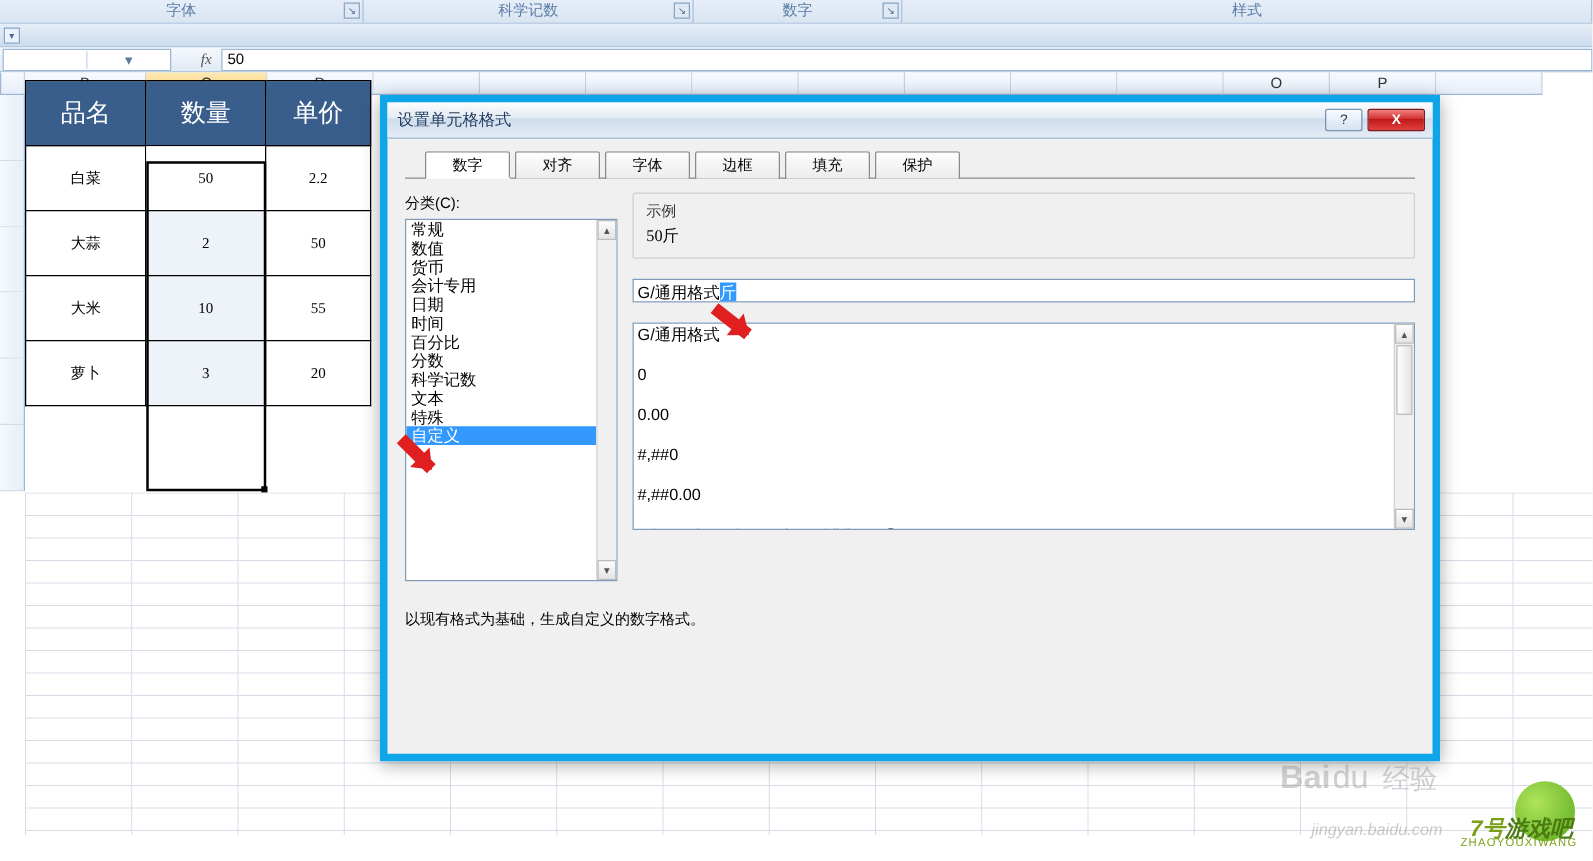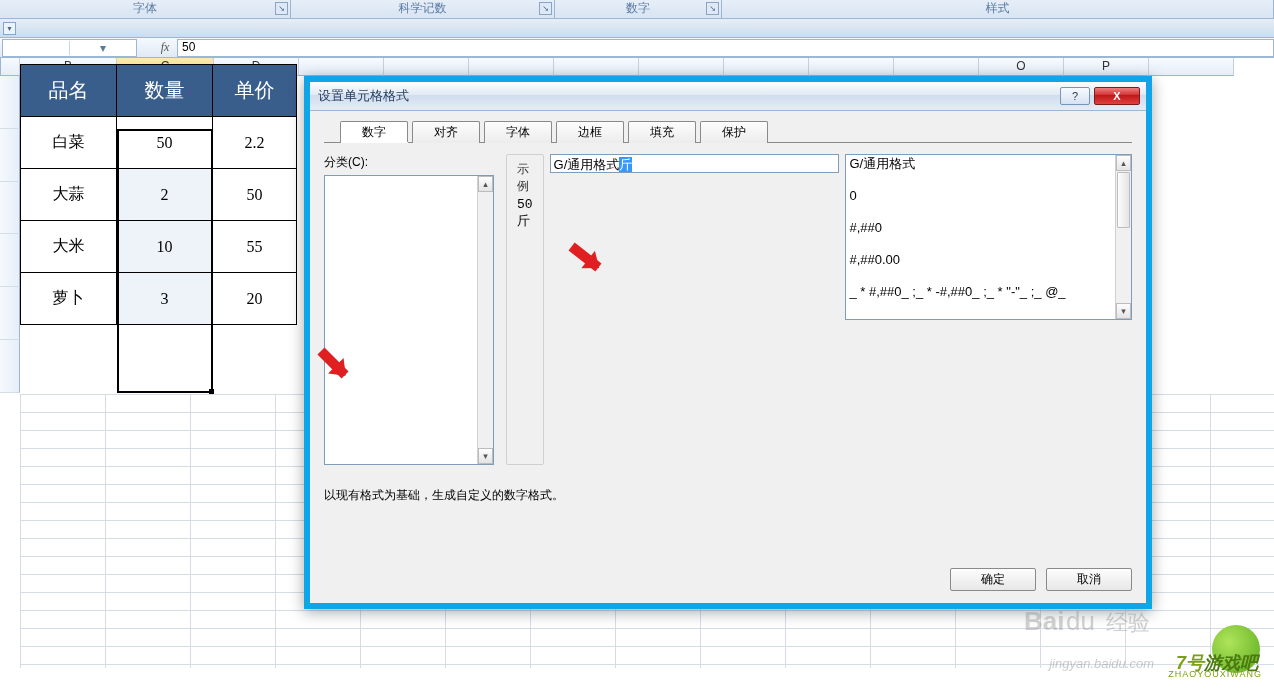--- a/index.html
+++ b/index.html
@@ -23,21 +23,21 @@
 .fx { width: 24px; text-align: center; font-style: italic; font-family: serif; color: #555; margin-left: 16px; }
 .formula-input { flex: 1; border: 1px solid #9bb7d5; height: 18px; padding: 0 4px; background: #fff; }
 
 
 .sheet { position: relative; background: #fff; }
 .col-headers { display: grid; grid-template-columns: 20px 97px 97px 85px repeat(12,85px); height: 18px; }
 .col-headers div { border-right: 1px solid #c5cfdd; border-bottom: 1px solid #9bb7d5; background: linear-gradient(#f7faff,#e6eef8); text-align: center; font-size: 12px; color: #333; line-height: 17px; }
 .col-headers .corner { border-left: 1px solid #9bb7d5; }
 .col-headers .sel { background: linear-gradient(#fde9b3,#f9cf79); border-bottom: 1px solid #e0a040; }
 .data-table { position: absolute; left: 20px; top: 6px; border-collapse: collapse; }
-.data-table td { border: 1px solid #000; text-align: center; font-size: 16px; font-family: SimSun, serif; height: 52px; }
+.data-table td { border: 1px solid #000; text-align: center; font-size: 12px; font-family: SimSun, serif; height: 52px; }
 .data-table .hdr td { background: #3a5e8c; color: #fff; font-size: 20px; }
 .cB { width: 96px; } .cC { width: 96px; } .cD { width: 84px; }
 .sel-col { background: #eef3fa; }
 .active-cell { background: #fff; position: relative; }
 .sel-range-overlay { position:absolute; left:117px; top:71px; width:96px; height:264px; border:2px solid #000; pointer-events:none; }
 .sel-range-overlay .handle { position:absolute; right:-3px; bottom:-3px; width:5px; height:5px; background:#000; }
 
 .row-hdrs { position:absolute; left:0; top:18px; width:20px; }
 .row-hdrs div { height:52.8px; border-bottom:1px solid #d6dce6; border-right:1px solid #9bb7d5; background:linear-gradient(90deg,#f5f9fd,#e6eef8); }
 
@@ -60,24 +60,24 @@
 .split { display:flex; gap:12px; margin-top:10px; }
 .cat-label { font-size:12px; margin-bottom:4px; }
 .cat-list-wrap { width:170px; height:290px; border:1px solid #7f9db9; background:#fff; position:relative; }
 .cat-list { position:absolute; inset:0 16px 0 0; overflow:hidden; }
 .cat-list div { padding:0 4px; font-size:13px; font-family:SimSun; line-height:15px; }
 .cat-list .sel { background:#3399ff; color:#fff; }
 .scrollbar-v { position:absolute; right:0; top:0; bottom:0; width:16px; background:#f0f0f0; border-left:1px solid #d0d0d0; }
 .scrollbar-v .arr { height:16px; background:linear-gradient(#fdfdfd,#e4e4e4); border:1px solid #bcbcbc; text-align:center; font-size:9px; line-height:14px; color:#555;}
 .scrollbar-v .track { position:absolute; left:0; right:0; top:16px; bottom:16px; }
 
-.right-pane { flex:1; display:flex; flex-direction:row; gap:6px; }
+.right-pane { flex:1; display:flex; flex-direction:column; gap:16px; }
 .sample-box { border:1px solid #d0d0d0; padding:6px 10px 8px 10px; border-radius:2px; }
 .sample-box .lbl { font-size:12px; color:#333; }
-.sample-box .val { font-size:13px; font-family:Liberation Mono, monospace; margin-top:2px; }
+.sample-box .val { font-size:13px; font-family:Liberation Serif, serif; margin-top:2px; }
 .type-input { width:100%; border:1px solid #7f9db9; height:19px; padding:1px 3px; font-size:13px; font-family:SimSun; background:#fff; }
 .type-input .hl { background:#3399ff; color:#fff; }
 .fmt-list-wrap { width:100%; height:166px; border:1px solid #7f9db9; background:#fff; position:relative; }
 .fmt-list { position:absolute; inset:0 16px 0 0; padding:1px 3px; font-size:13px; font-family:SimSun, monospace; line-height:16px; white-space:pre; overflow:hidden;}
 .scrollbar-v2 { position:absolute; right:0; top:0; bottom:0; width:16px; background:#f0f0f0; border-left:1px solid #d0d0d0; }
 .scrollbar-v2 .arr { height:16px; background:linear-gradient(#fdfdfd,#e4e4e4); border:1px solid #bcbcbc; text-align:center; font-size:9px; line-height:14px; color:#555;}
 .scrollbar-v2 .thumb { position:absolute; left:1px; right:1px; top:17px; height:56px; background:linear-gradient(90deg,#fdfdfd,#e4e4e4); border:1px solid #bcbcbc; border-radius:1px;}
 .scrollbar-v2 .dn { position:absolute; bottom:0; left:0; right:0; }
 
 .delete-row { display:flex; justify-content:flex-end; margin-top:6px; }
@@ -202,60 +202,71 @@
       <div class="tab">填充</div>
       <div class="tab">保护</div>
     </div>
     <div class="tab-underline"></div>
     <div class="tab-underline2"></div>
 
     <div class="split">
       <div>
         <div class="cat-label">分类(C):</div>
         <div class="cat-list-wrap">
+          <div class="cat-list">
+            <div>常规</div>
+            <div>数值</div>
+            <div>货币</div>
+            <div>会计专用</div>
+            <div>日期</div>
+            <div>时间</div>
+            <div>百分比</div>
+            <div>分数</div>
+            <div>科学记数</div>
+            <div>文本</div>
+            <div>特殊</div>
+            <div class="sel">自定义</div>
+          </div>
           <div class="scrollbar-v">
             <div class="arr">▴</div>
             <div class="track"></div>
             <div class="arr" style="position:absolute;bottom:0;left:0;right:0">▾</div>
           </div>
         </div>
       </div>
 
       <div class="right-pane">
         <div class="sample-box">
           <div class="lbl">示例</div>
           <div class="val">50斤</div>
         </div>
         <div class="type-input"><span>G/通用格式</span><span class="hl">斤</span></div>
         <div class="fmt-list-wrap">
           <div class="fmt-list" style="display: block;"><span style="display: block;">G/通用格式</span>
 <span style="display: block;">0</span>
+<span style="display: block;">0.00</span>
 <span style="display: block;">#,##0</span>
 <span style="display: block;">#,##0.00</span>
 <span style="display: block;">_ * #,##0_ ;_ * -#,##0_ ;_ * "-"_ ;_ @_ </span>
 
 
 
 
 </div>
           <div class="scrollbar-v2">
             <div class="arr">▴</div>
             <div class="thumb"></div>
             <div class="arr dn">▾</div>
           </div>
         </div>
       </div>
     </div>
 
     <div class="hint">以现有格式为基础，生成自定义的数字格式。</div>
 
-    <div class="dlg-footer">
-      <button class="btn-std">确定</button>
-      <button class="btn-std">取消</button>
-    </div>
   </div>
 </div>
 
 <div class="arrow1 a-cat">
     <div class="arrow-shape"></div>
   </div>
 <div class="arrow1 a-type">
     <div class="arrow-shape"></div>
   </div>
 

